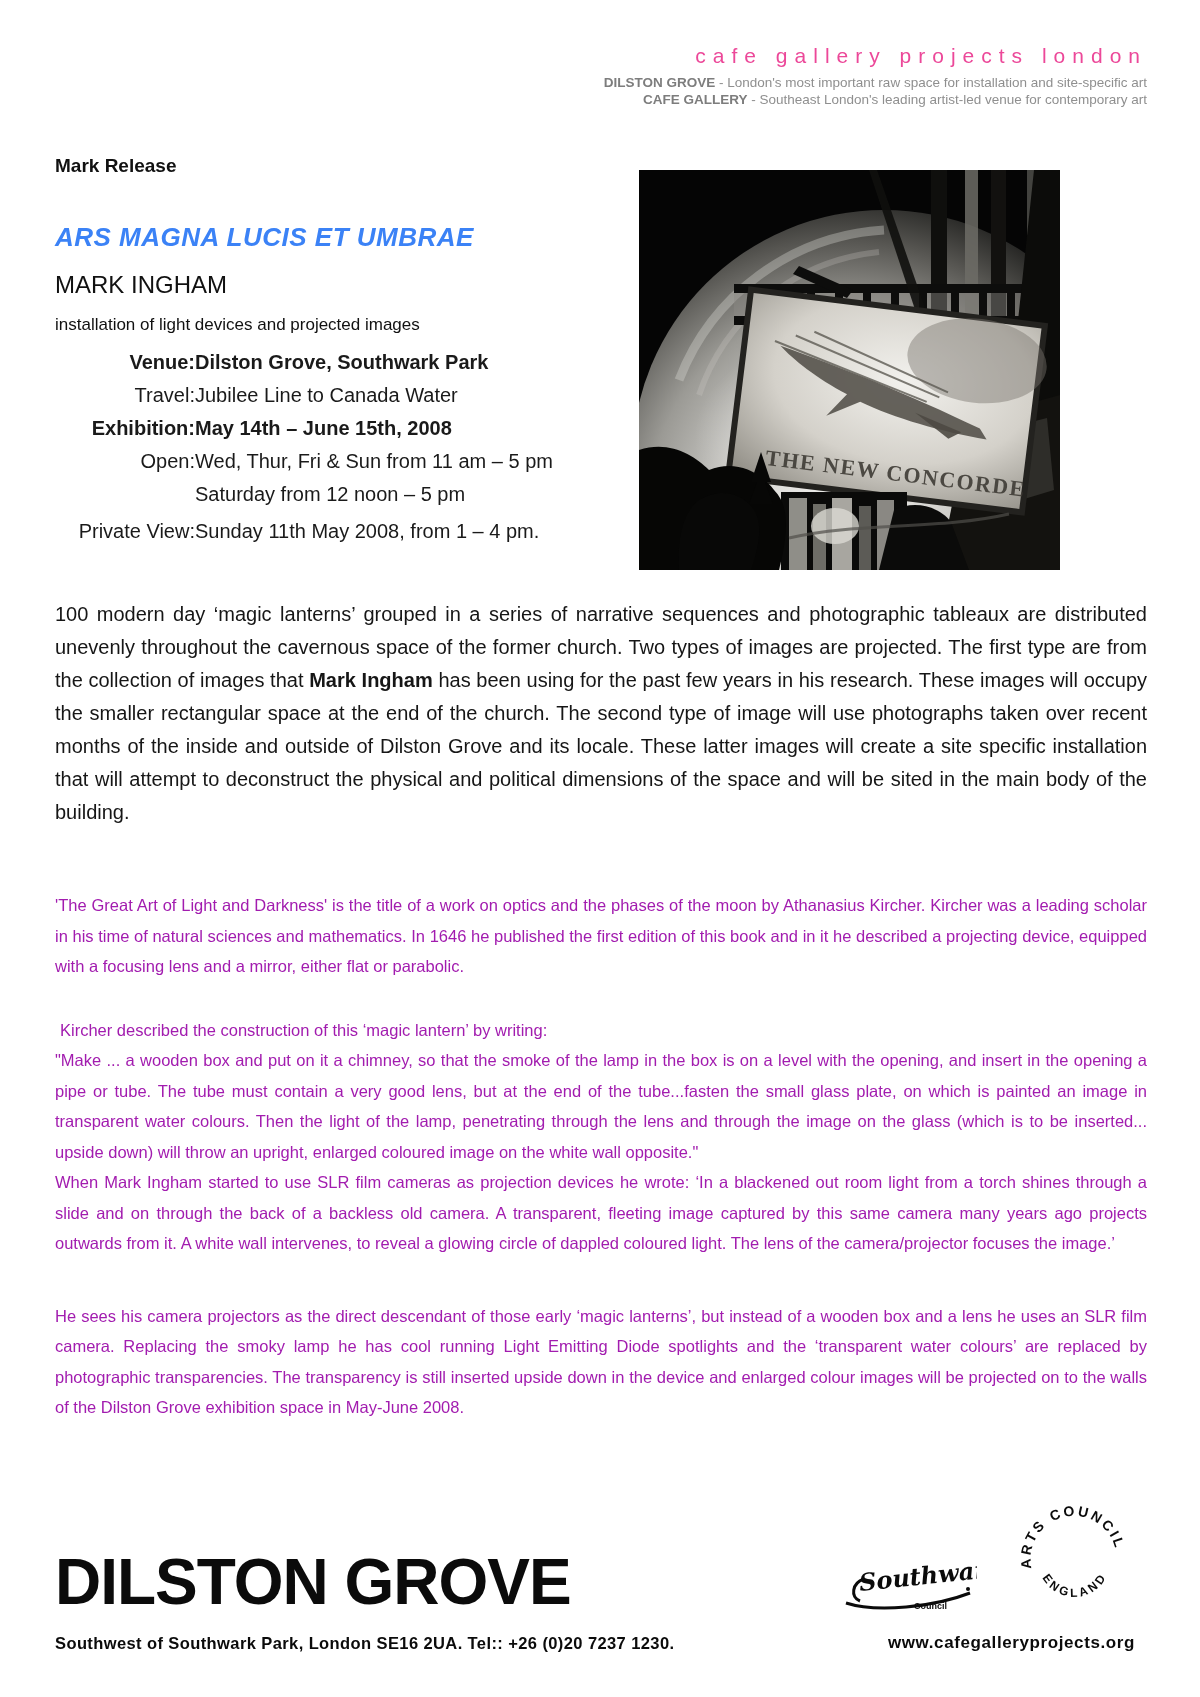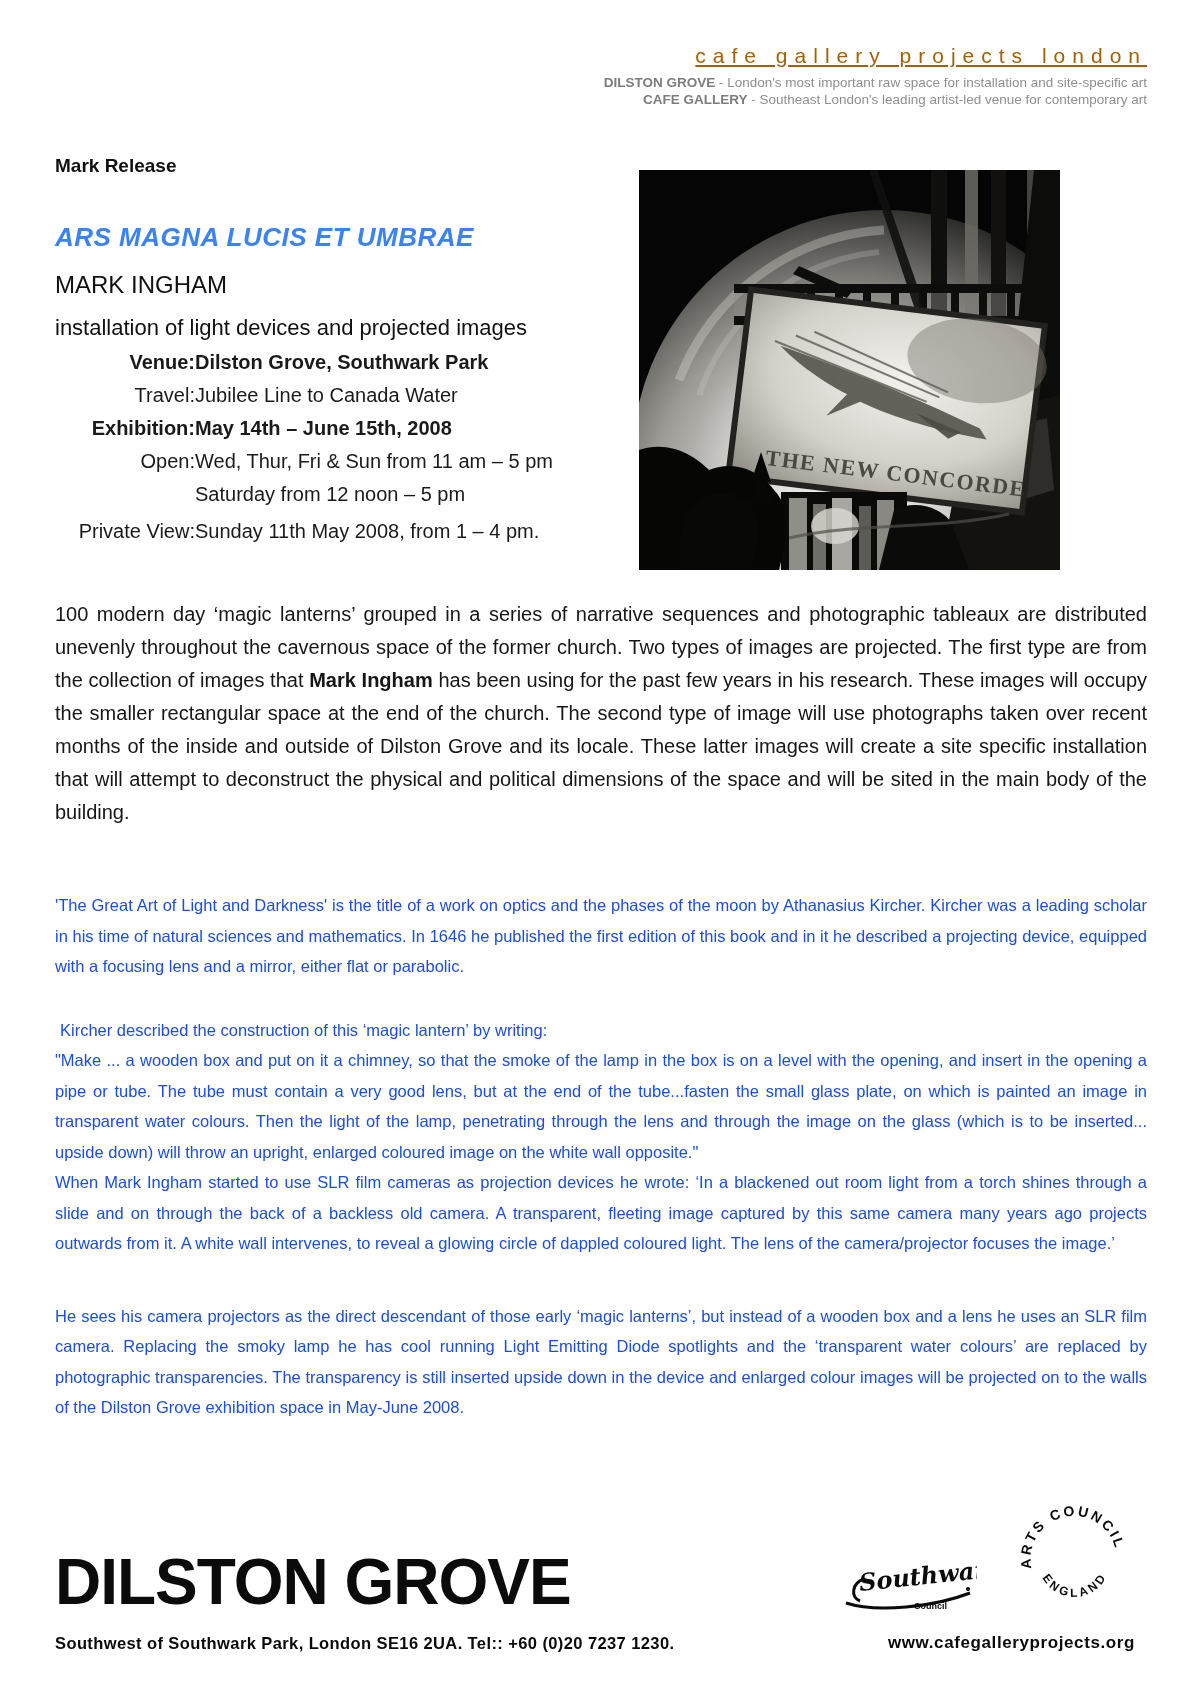--- a/index.html
+++ b/index.html
@@ -13,65 +13,64 @@
     overflow:hidden;
   }
   
   .masthead{
     position:absolute;top:44px;right:53px;
     text-align:right;
   }
   .brand{
     font-size:21px;
     letter-spacing:7px;
-    color:#a16207;
+    color:#ec4899;
     margin-bottom:6px;
     white-space:nowrap;
-    text-decoration:underline;
   }
   .tagline{
     font-size:13.5px;
     color:#8f8f8f;
     line-height:17px;
     white-space:nowrap;
   }
   .tagline b{color:#7d7d7d;font-weight:bold;}
   
   .press-release{
     position:absolute;left:55px;top:155px;
     font-size:19px;font-weight:bold;color:#111;
   }
   .title-block{position:absolute;left:55px;top:222px;width:560px;}
   .show-title{
     font-size:26px;font-weight:bold;font-style:italic;
     letter-spacing:.5px;color:#3b82f6;margin:0 0 18px 0;
   }
   .artist{font-size:24px;color:#111;margin:0 0 16px 0;}
-  .subtitle{font-size:22px;color:#111;margin:0;}
+  .subtitle{font-size:17px;color:#111;margin:0;}
   .details{position:absolute;left:55px;top:346px;width:560px;font-size:20px;text-align:right;}
   .detail-row{display:flex;line-height:33px;}
   .detail-row.gap{margin-top:4px;}
   .detail-label{width:140px;flex:0 0 140px;}
   .detail-row.strong .detail-label,
   .detail-row.strong .detail-value{font-weight:bold;}
   
   .photo{
     position:absolute;left:639px;top:170px;width:421px;height:400px;
     background:#000;
   }
   .photo svg{display:block;width:100%;height:100%;}
   
   .copy{position:absolute;left:55px;top:598px;width:1092px;}
   .para-lg{
     font-size:20px;line-height:33px;text-align:justify;
     margin:0 0 0 0;color:#161616;
   }
   .para-sm{
     font-size:16.5px;line-height:30.5px;text-align:justify;
-    color:#1d4ed8;margin:0;
+    color:#a21caf;margin:0;
   }
   .mt-1{margin-top:61px;}
   .mt-2{margin-top:33px;}
   .mt-3{}
   .mt-4{margin-top:42px;}
   .quote-intro{padding-left:5px;}
   
   .footer{position:absolute;left:55px;right:53px;bottom:36px;height:170px;}
   .venue-name{
     position:absolute;left:0;bottom:42px;
@@ -239,21 +238,21 @@
       <p class="para-sm">"Make ... a wooden box and put on it a chimney, so that the smoke of the lamp in the box is on a level with the opening, and insert in the opening a pipe or tube. The tube must contain a very good lens, but at the end of the tube...fasten the small glass plate, on which is painted an image in transparent water colours. Then the light of the lamp, penetrating through the lens and through the image on the glass (which is to be inserted... upside down) will throw an upright, enlarged coloured image on the white wall opposite."</p>
     </div>
 
     <p class="para-sm mt-3">When Mark Ingham started to use SLR film cameras as projection devices he wrote: ‘In a blackened out room light from a torch shines through a slide and on through the back of a backless old camera. A transparent, fleeting image captured by this same camera many years ago projects outwards from it. A white wall intervenes, to reveal a glowing circle of dappled coloured light. The lens of the camera/projector focuses the image.’</p>
 
     <p class="para-sm mt-4">He sees his camera projectors as the direct descendant of those early ‘magic lanterns’, but instead of a wooden box and a lens he uses an SLR film camera. Replacing the smoky lamp he has cool running Light Emitting Diode spotlights and the ‘transparent water colours’ are replaced by photographic transparencies. The transparency is still inserted upside down in the device and enlarged colour images will be projected on to the walls of the Dilston Grove exhibition space in May-June 2008.</p>
   </div>
 
   <div class="footer">
     <div class="venue-name">DILSTON GROVE</div>
-    <div class="address">Southwest of Southwark Park, London SE16 2UA. Tel:: +60 (0)20 7237 1230.</div>
+    <div class="address">Southwest of Southwark Park, London SE16 2UA. Tel:: +26 (0)20 7237 1230.</div>
 
     <div class="southwark-logo">
       <svg viewBox="0 0 135 58">
         <path d="M 4 46 C 35 56 92 50 128 36" stroke="#0b0b0b" stroke-width="3" fill="none"></path>
         <path d="M 18 44 C 8 40 10 26 22 22" stroke="#0b0b0b" stroke-width="3" fill="none"></path>
         <text x="18" y="34" font-family="DejaVu Serif, serif" font-style="italic" font-weight="bold" font-size="24" fill="#0b0b0b" transform="rotate(-6 18 34)">Southwark</text>
         <circle cx="126" cy="32" r="2" fill="#0b0b0b"></circle>
         <text x="72" y="52" font-size="9" font-weight="bold" fill="#0b0b0b">Council</text>
       </svg>
     </div>

